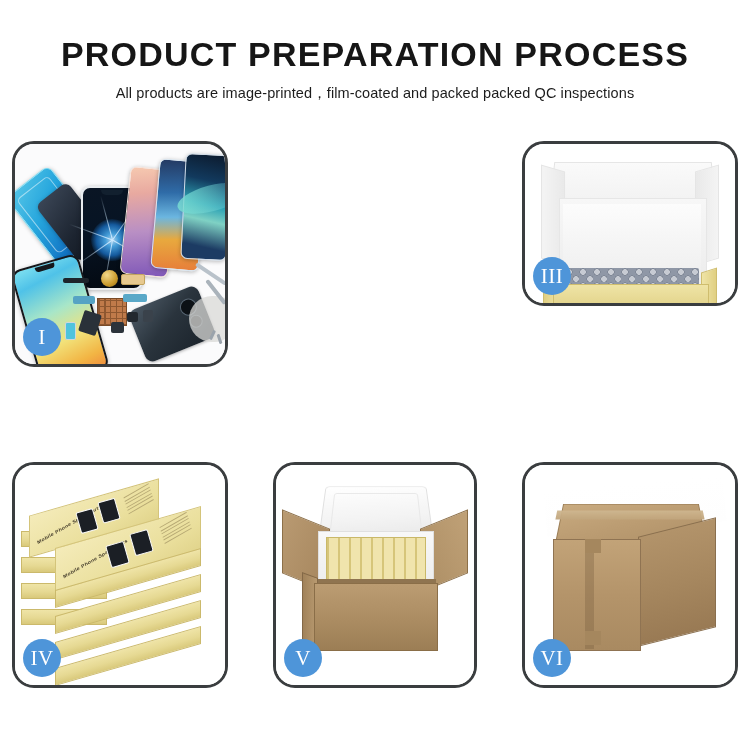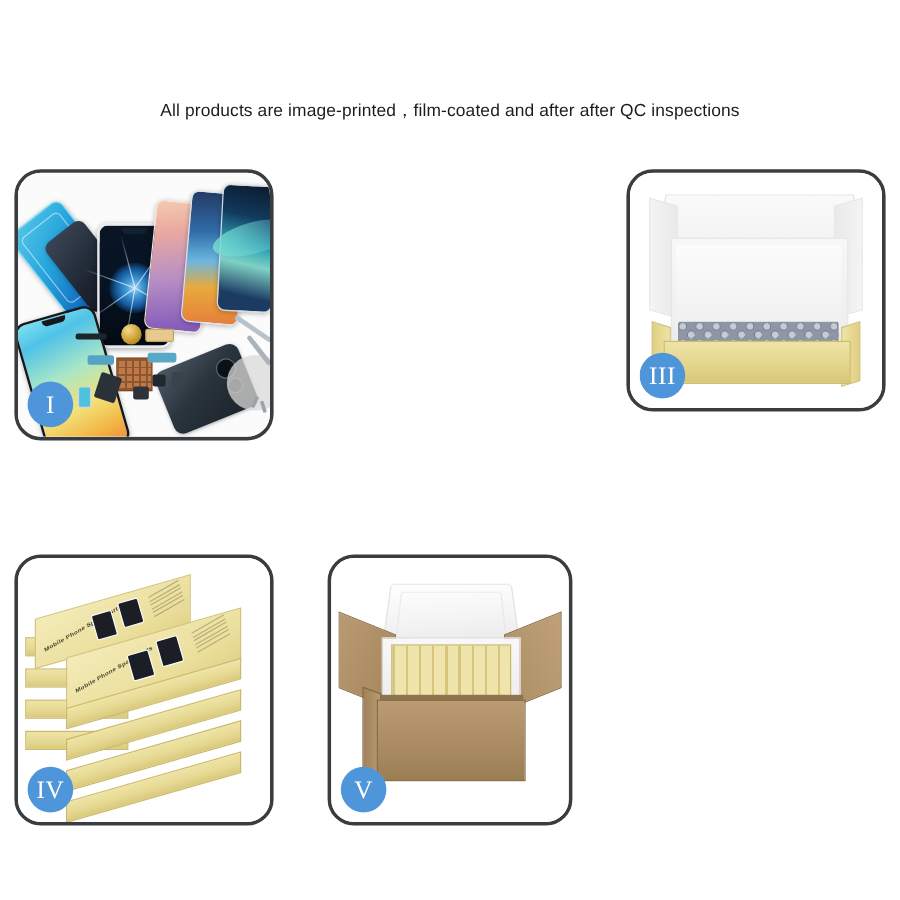--- a/index.html
+++ b/index.html
@@ -31,21 +31,21 @@
   .panel{
     position:absolute;
     border:3.5px solid #3a3d3f;
     border-radius:22px;
     background:#fdfdfd;
     overflow:hidden;
     box-sizing:border-box;
   }
   .p1{left:12px;  top:141px; width:216px;height:226px;}
   .p2{left:273px; top:141px; width:204px;height:226px;}
-  .p3{left:522px; top:141px; width:216px;height:202px;}
+  .p3{left:522px; top:141px; width:216px;height:165px;}
   .p4{left:12px;  top:462px; width:216px;height:226px;}
   .p5{left:273px; top:462px; width:204px;height:226px;}
   .p6{left:522px; top:462px; width:216px;height:226px;}
 
   .scene{position:absolute;left:0;top:0;right:0;bottom:0;overflow:hidden;}
 
   
   .badge{
     position:absolute;left:8px;bottom:8px;
     width:38px;height:38px;border-radius:50%;
@@ -377,21 +377,22 @@
   .c6-wrap{
     position:absolute;left:20px;top:18px;width:180px;height:46px;
     background:linear-gradient(180deg,rgba(255,255,255,.75),rgba(245,245,245,.1));
     transform:rotate(-5deg);
   }
 </style>
 </head>
 <body>
 
 <div class="header">
-  <div class="subtitle">All products are image-printed，film-coated and after after QC inspections</div>
+  <div class="title">PRODUCT PREPARATION PROCESS</div>
+  <div class="subtitle">All products are image-printed，film-coated and packed packed QC inspections</div>
 </div>
 
 <div class="grid">
 
   <div class="panel p1">
     <div class="scene sc1">
       <div class="phone ph-blue"></div>
       <div class="phone ph-blue-s"></div>
       <div class="phone ph-glass">
         <div class="notch"></div>
@@ -502,14 +503,27 @@
       <div class="flapR"></div>
       <div class="cart-inner"></div>
       <div class="cart-goods"></div>
       <div class="cart-rim"></div>
       <div class="cart-sideL"></div>
       <div class="cart-front"></div>
     </div>
     <div class="badge">V</div>
   </div>
 
+  <div class="panel p6">
+    <div class="scene sc6">
+      <div class="c6-wrap"></div>
+      <div class="c6-top"></div>
+      <div class="c6-tape"></div>
+      <div class="c6-side"></div>
+      <div class="c6-front"></div>
+      <div class="c6-seam"></div>
+      <div class="c6-tab1"></div>
+      <div class="c6-tab2"></div>
+    </div>
+    <div class="badge">VI</div>
+  </div>
 
 </div>
 
 </body></html>

